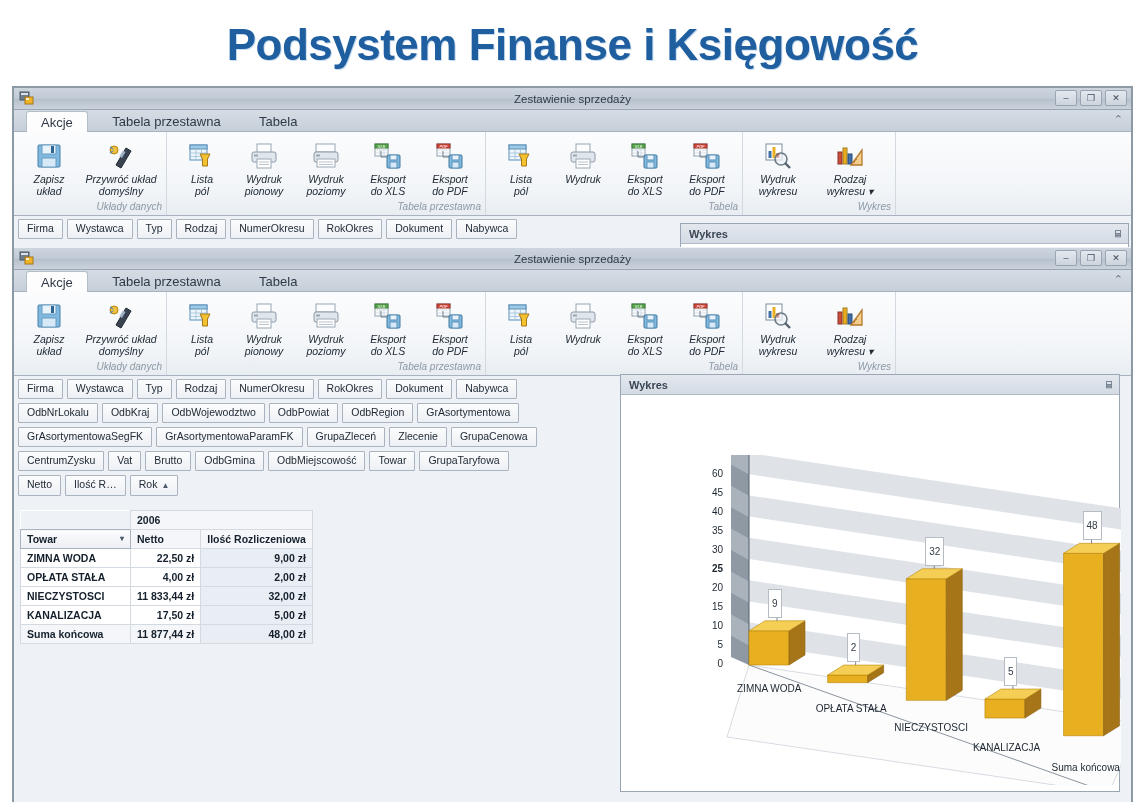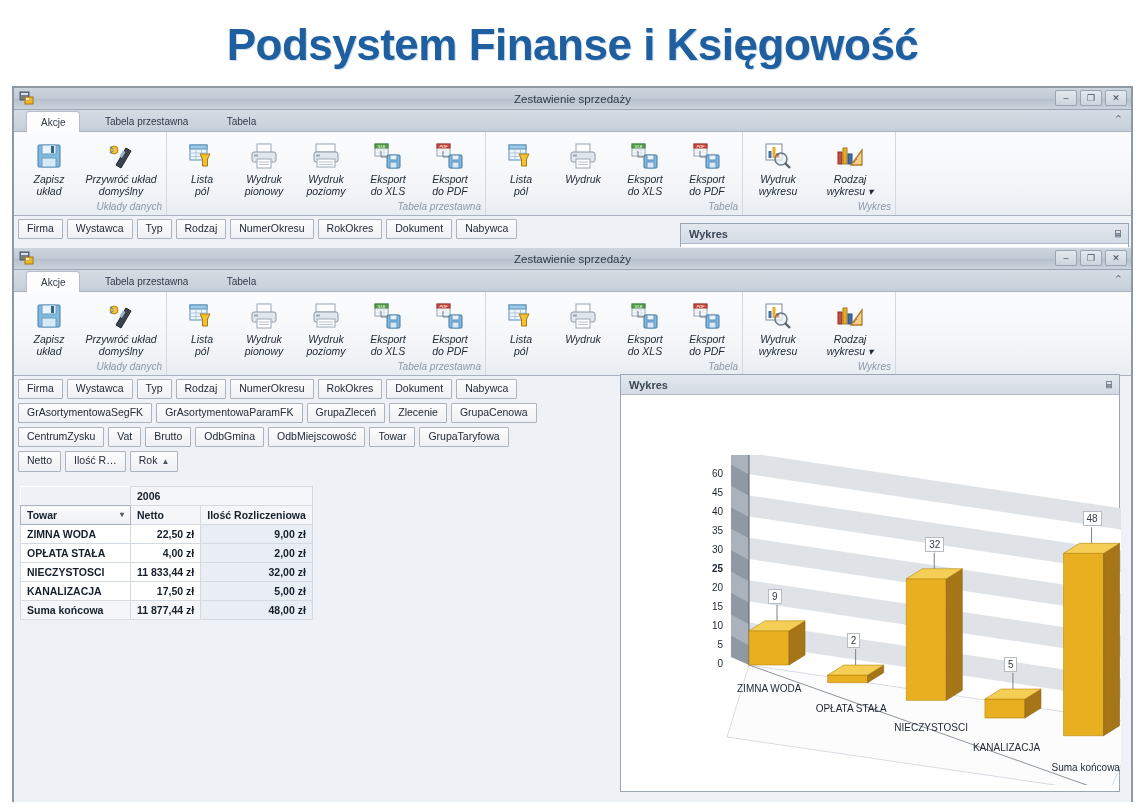--- a/index.html
+++ b/index.html
@@ -65,21 +65,21 @@
     height:22px;
     background:linear-gradient(to bottom,#d6dce4,#c6cfd9);
     border-bottom:1px solid #a8b3bf;
     position:relative;
     padding-left:12px;
   }
   .tab {
     display:inline-block;
     height:22px; line-height:21px;
     padding:0 14px;
-    font-size:10px; color:#2f3a47;
+    font-size:13px; color:#2f3a47;
     cursor:pointer;
     margin-right:6px;
   }
   .tab.active {
     background:#fdfdfe;
     border:1px solid #b4bdc8;
     border-bottom:1px solid #fdfdfe;
     border-radius:3px 3px 0 0;
     position:relative; top:1px;
   }
@@ -196,21 +196,21 @@
     display:flex; align-items:center; gap:8px;
     font-size:11px; color:#2b3440;
   }
   .legend-sw { width:18px; height:12px; background:#cf9b21; border:1px solid #a87c16; }
 
   .bar-label {
     position:absolute;
     background:#ffffff;
     border:1px solid #b6bcc4;
     font-size:10px; color:#333c46;
-    padding:0px 3px;
+    padding:7px 3px;
     line-height:13px;
   }
   .cat-label {
     position:absolute;
     font-size:10px; color:#1d2630;
     white-space:nowrap;
   }
   .ytick {
     position:absolute;
     font-size:10px; color:#1d2630;
@@ -681,20 +681,28 @@
     <div class="chips-area">
       <div class="chips-row" id="w2row1">
           <div class="chip">Firma</div>
           <div class="chip">Wystawca</div>
           <div class="chip">Typ</div>
           <div class="chip">Rodzaj</div>
           <div class="chip">NumerOkresu</div>
           <div class="chip">RokOkres</div>
           <div class="chip">Dokument</div>
           <div class="chip">Nabywca</div>
+        </div>
+      <div class="chips-row" id="w2row3">
+          <div class="chip">OdbNrLokalu</div>
+          <div class="chip">OdbKraj</div>
+          <div class="chip">OdbWojewodztwo</div>
+          <div class="chip">OdbPowiat</div>
+          <div class="chip">OdbRegion</div>
+          <div class="chip">GrAsortymentowa</div>
         </div>
       <div class="chips-row" id="w2row4">
           <div class="chip">GrAsortymentowaSegFK</div>
           <div class="chip">GrAsortymentowaParamFK</div>
           <div class="chip">GrupaZleceń</div>
           <div class="chip">Zlecenie</div>
           <div class="chip">GrupaCenowa</div>
         </div>
       <div class="chips-row" id="w2row5">
           <div class="chip">CentrumZysku</div>

